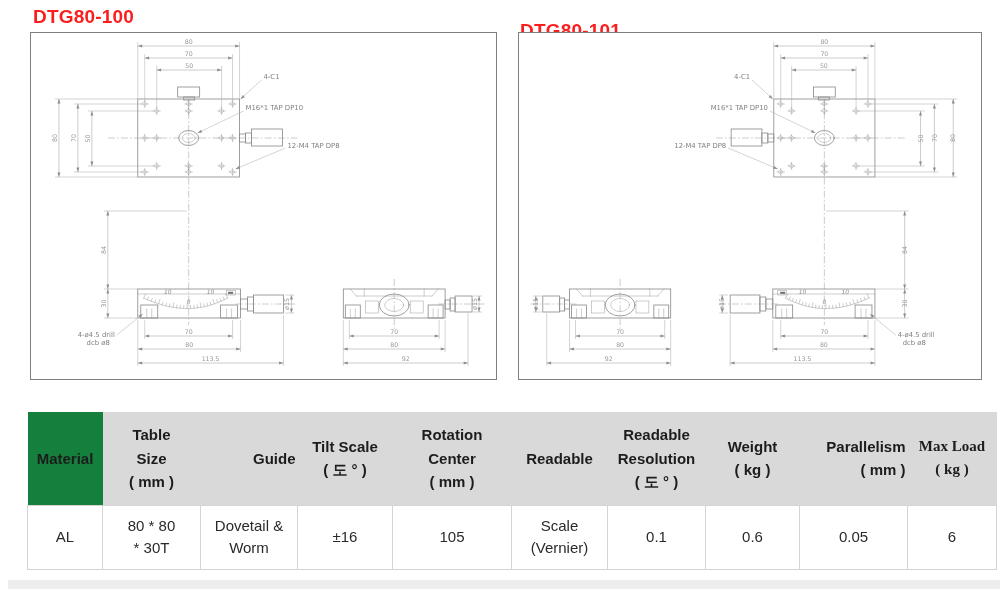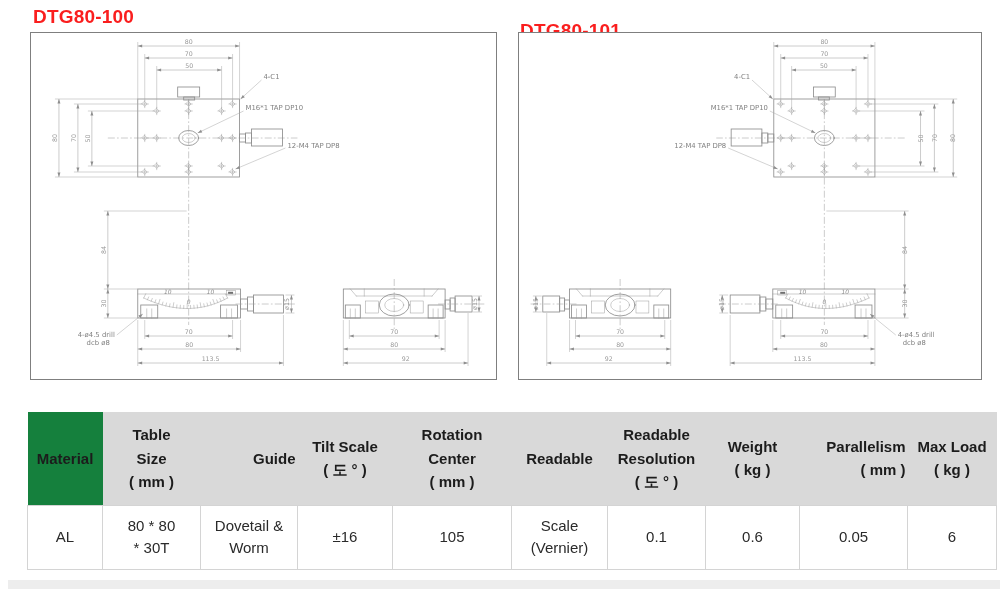--- a/index.html
+++ b/index.html
@@ -551,21 +551,21 @@
 Center
 ( mm )</th>
           <th style="background: rgb(217, 217, 217);">Readable</th>
           <th style="background: rgb(217, 217, 217);">Readable
 Resolution
 ( 도 ° )</th>
           <th style="background: rgb(217, 217, 217);">Weight
 ( kg )</th>
           <th style="background: rgb(217, 217, 217); text-align: right;">Parallelism
 ( mm )</th>
-          <th style="background: rgb(217, 217, 217);">Max Load
+          <th style="background: rgb(217, 217, 217); font-family: Liberation Serif, serif;">Max Load
 ( kg )</th>
         </tr>
       </thead>
       <tbody>
         <tr>
           <td>AL</td>
           <td>80 * 80
 * 30T</td>
           <td>Dovetail &amp;
 Worm</td>

